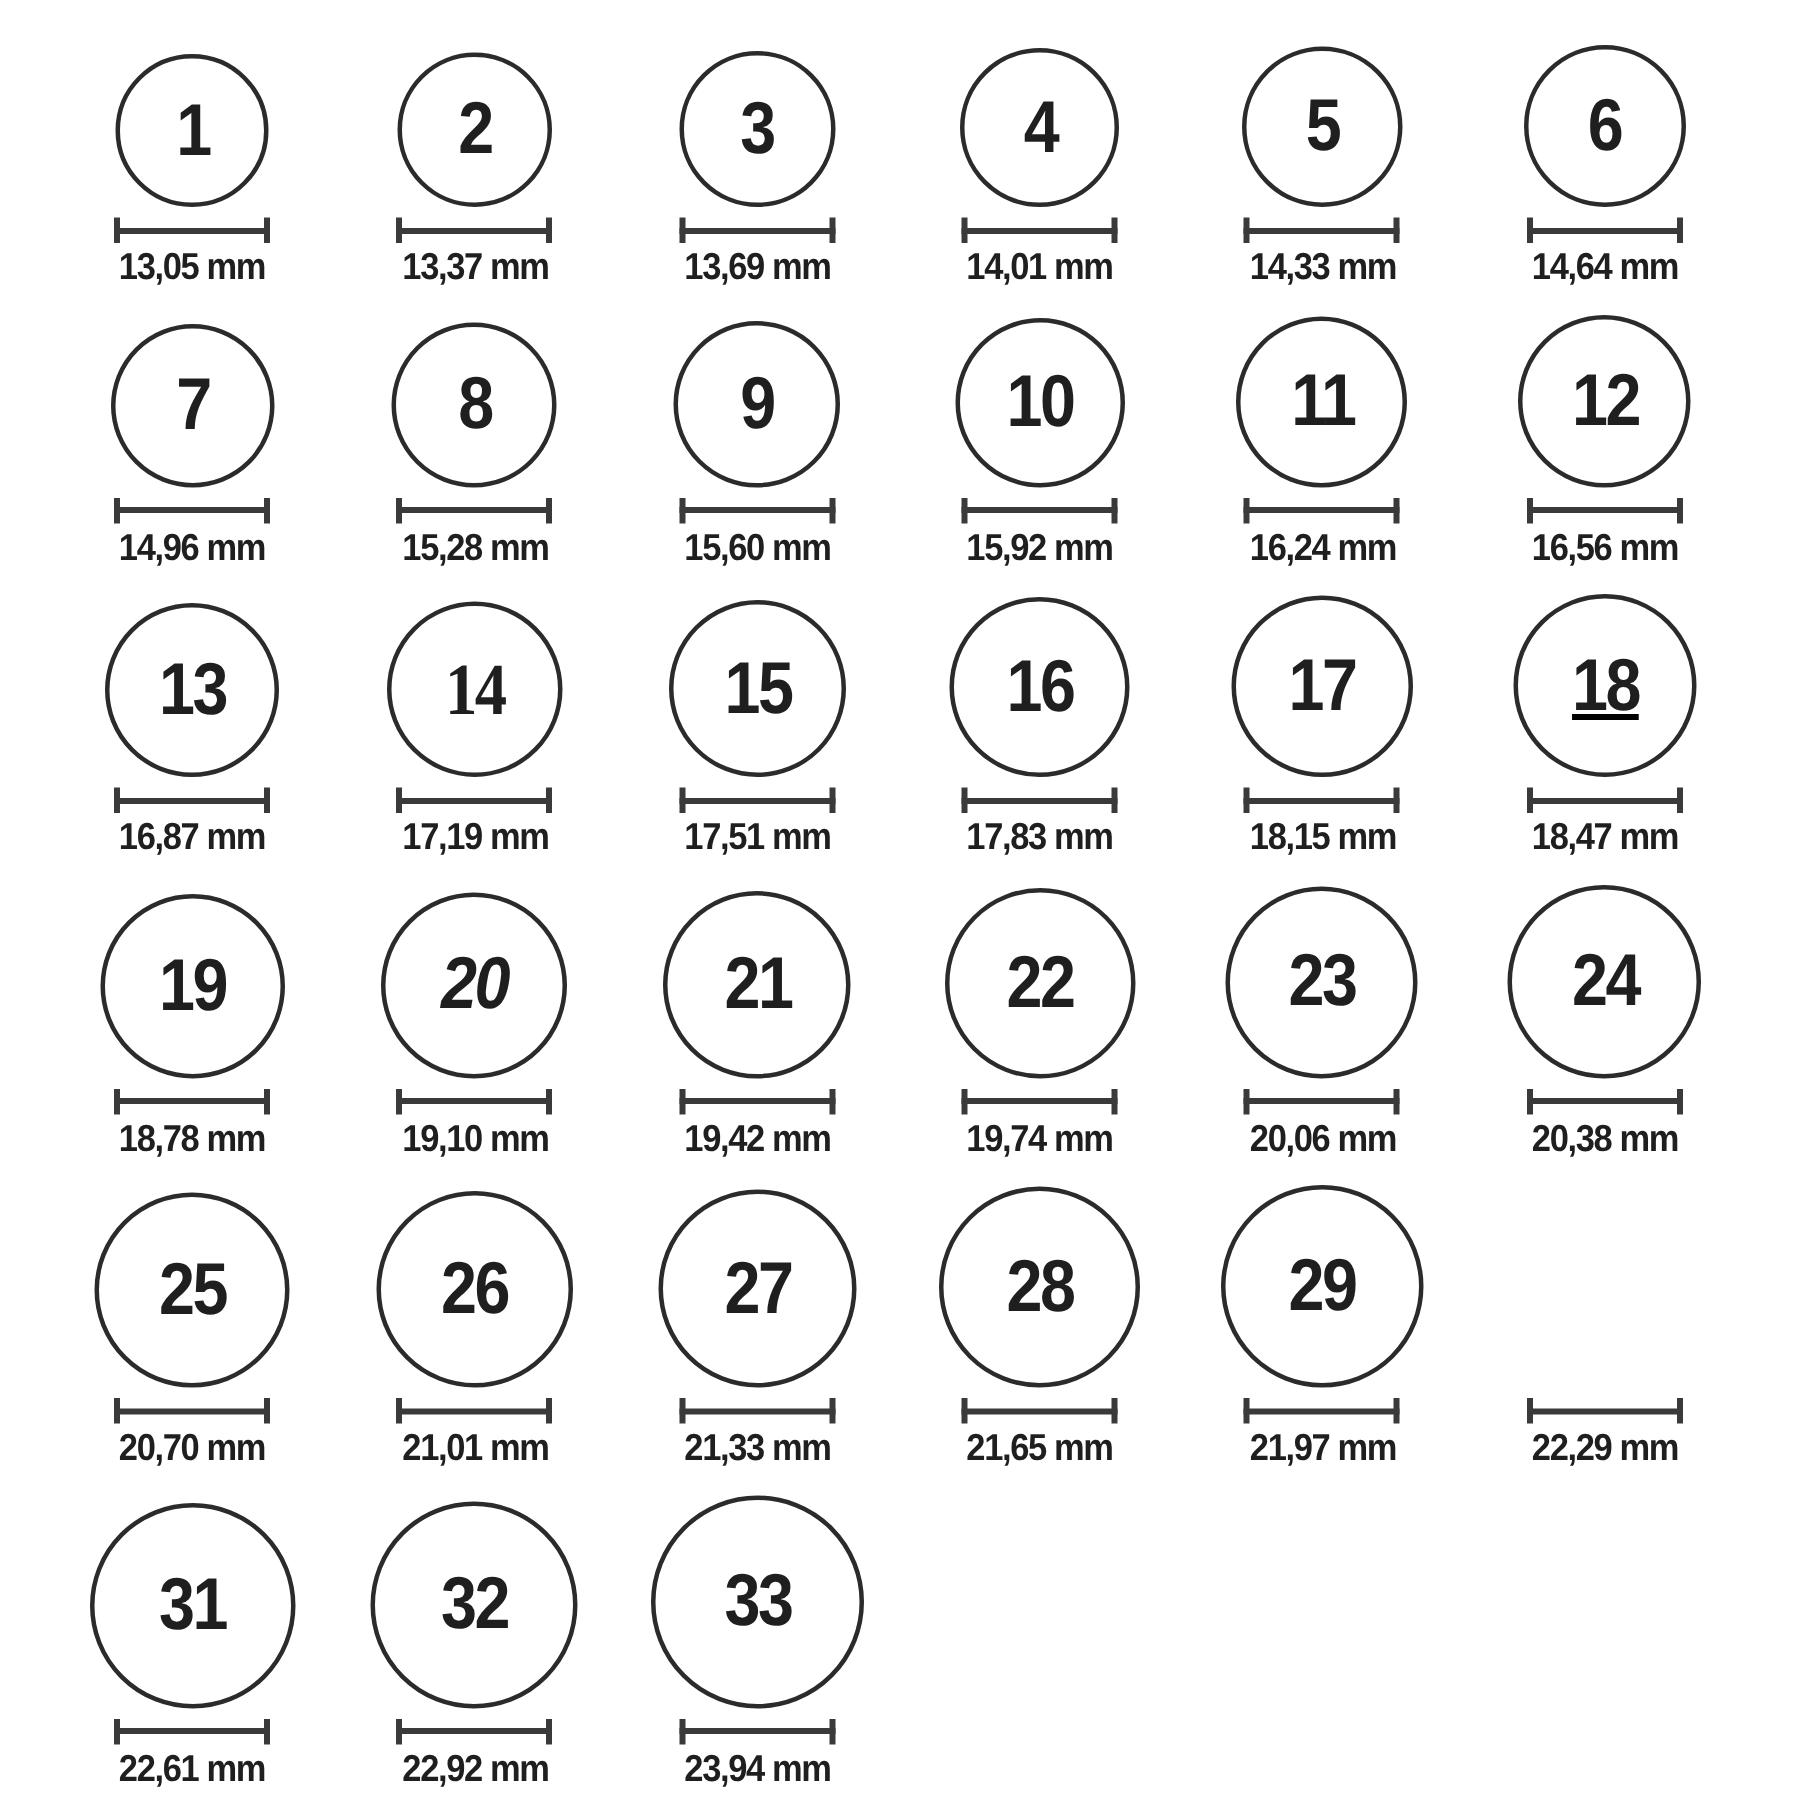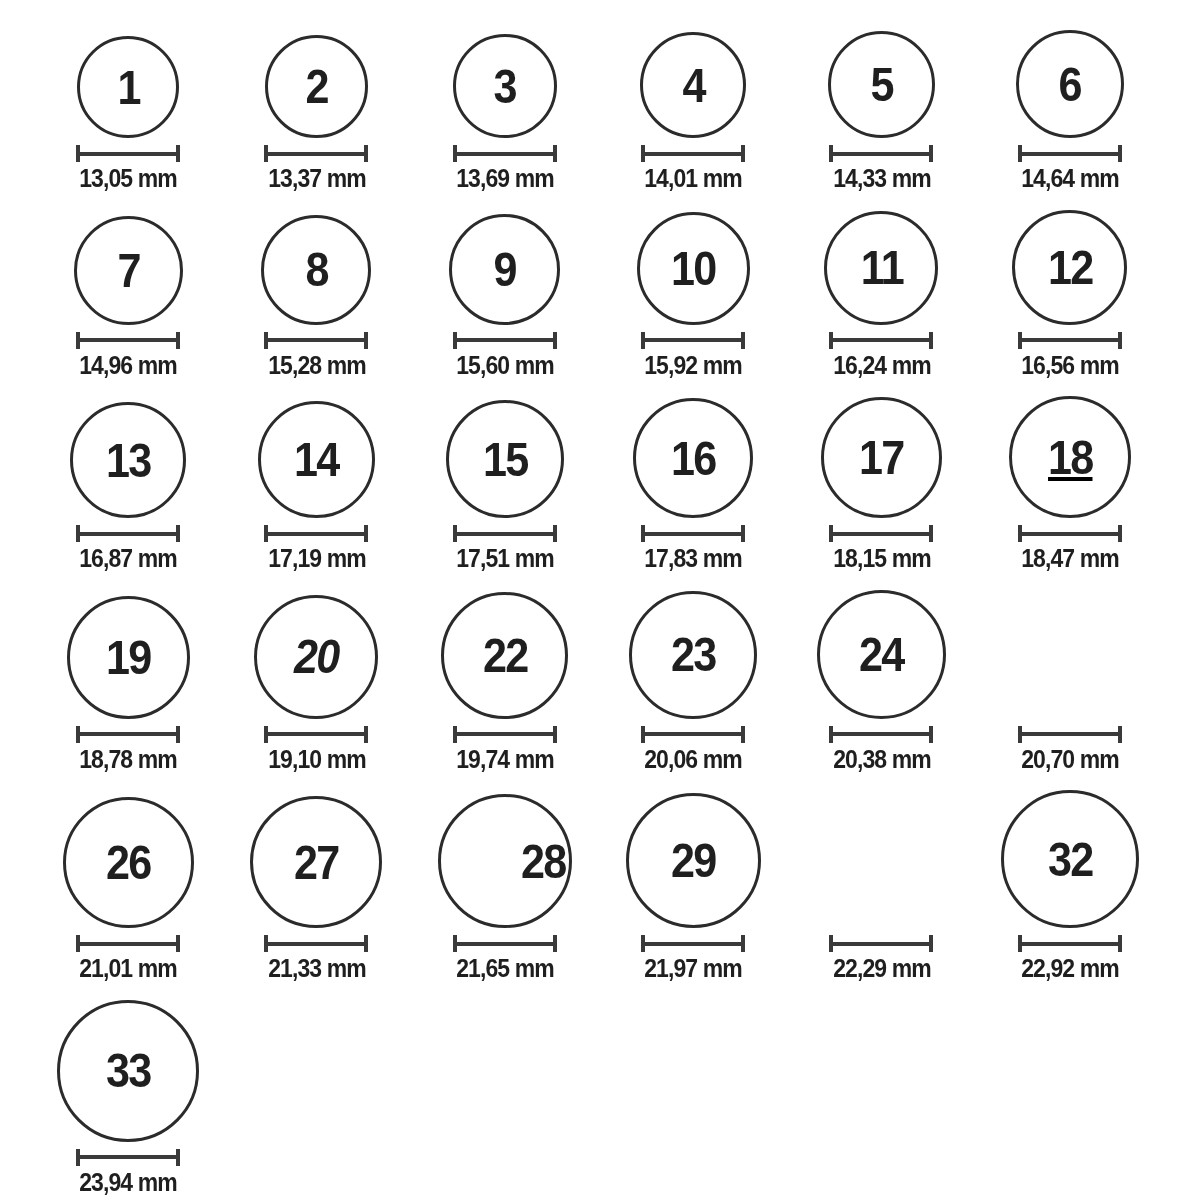--- a/index.html
+++ b/index.html
@@ -168,21 +168,21 @@
     <div class="label">16,56 mm</div>
   </div>
     <div class="cell">
     <div class="circle" style="width: 116px; height: 116px;">
       <span class="num">13</span>
     </div>
     <div class="ruler"></div>
     <div class="label">16,87 mm</div>
   </div>
     <div class="cell">
-    <div class="circle" style="width: 117px; height: 117px;">
+    <div class="circle" style="width: 117px; height: 117px; font-family: Liberation Serif, serif;">
       <span class="num">14</span>
     </div>
     <div class="ruler"></div>
     <div class="label">17,19 mm</div>
   </div>
     <div class="cell">
     <div class="circle" style="width: 118px; height: 118px;">
       <span class="num">15</span>
     </div>
     <div class="ruler"></div>
@@ -217,20 +217,27 @@
     <div class="label">18,78 mm</div>
   </div>
     <div class="cell">
     <div class="circle" style="width: 124px; height: 124px; font-style: italic;">
       <span class="num">20</span>
     </div>
     <div class="ruler"></div>
     <div class="label">19,10 mm</div>
   </div>
     <div class="cell">
+    <div class="circle" style="width: 125px; height: 125px;">
+      <span class="num">21</span>
+    </div>
+    <div class="ruler"></div>
+    <div class="label">19,42 mm</div>
+  </div>
+    <div class="cell">
     <div class="circle" style="width: 127px; height: 127px; justify-content: center;">
       <span class="num">22</span>
     </div>
     <div class="ruler"></div>
     <div class="label">19,74 mm</div>
   </div>
     <div class="cell">
     <div class="circle" style="width: 128px; height: 128px;">
       <span class="num">23</span>
     </div>
@@ -238,56 +245,66 @@
     <div class="label">20,06 mm</div>
   </div>
     <div class="cell">
     <div class="circle" style="width: 129px; height: 129px;">
       <span class="num">24</span>
     </div>
     <div class="ruler"></div>
     <div class="label">20,38 mm</div>
   </div>
     <div class="cell">
+    <div class="circle" style="width: 130px; height: 130px;">
+      <span class="num">25</span>
+    </div>
     <div class="ruler"></div>
     <div class="label">20,70 mm</div>
   </div>
     <div class="cell">
     <div class="circle" style="width: 131px; height: 131px;">
       <span class="num">26</span>
     </div>
     <div class="ruler"></div>
     <div class="label">21,01 mm</div>
   </div>
     <div class="cell">
     <div class="circle" style="width: 132px; height: 132px;">
       <span class="num">27</span>
     </div>
     <div class="ruler"></div>
     <div class="label">21,33 mm</div>
   </div>
     <div class="cell">
-    <div class="circle" style="width: 134px; height: 134px; justify-content: flex-end;">
+    <div class="circle" style="width: 134px; height: 134px;">
       <span class="num">28</span>
     </div>
     <div class="ruler"></div>
     <div class="label">21,65 mm</div>
   </div>
     <div class="cell">
     <div class="circle" style="width: 135px; height: 135px;">
       <span class="num">29</span>
     </div>
     <div class="ruler"></div>
     <div class="label">21,97 mm</div>
   </div>
     <div class="cell">
     <div class="ruler"></div>
     <div class="label">22,29 mm</div>
   </div>
     <div class="cell">
+    <div class="circle" style="width: 137px; height: 137px;">
+      <span class="num">31</span>
+    </div>
+    <div class="ruler"></div>
+    <div class="label">22,61 mm</div>
+  </div>
+    <div class="cell">
     <div class="circle" style="width: 138px; height: 138px;">
       <span class="num">32</span>
     </div>
     <div class="ruler"></div>
     <div class="label">22,92 mm</div>
   </div>
     <div class="cell">
     <div class="circle" style="width: 142px; height: 142px;">
       <span class="num">33</span>
     </div>

